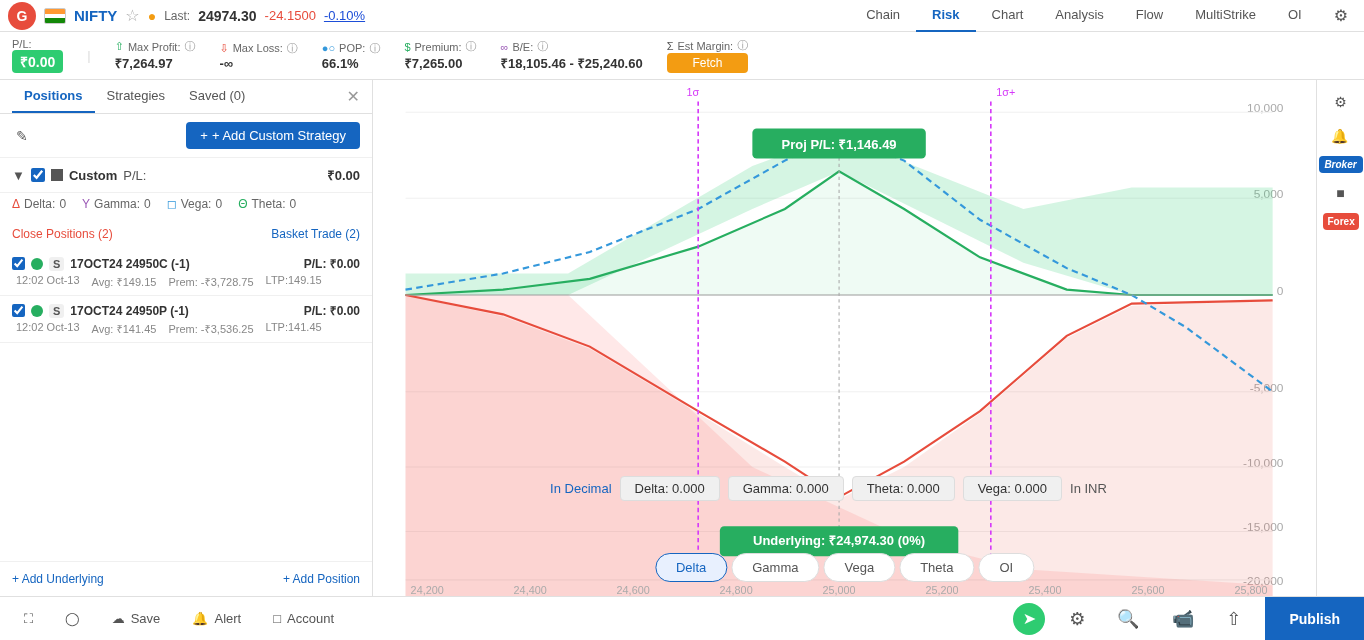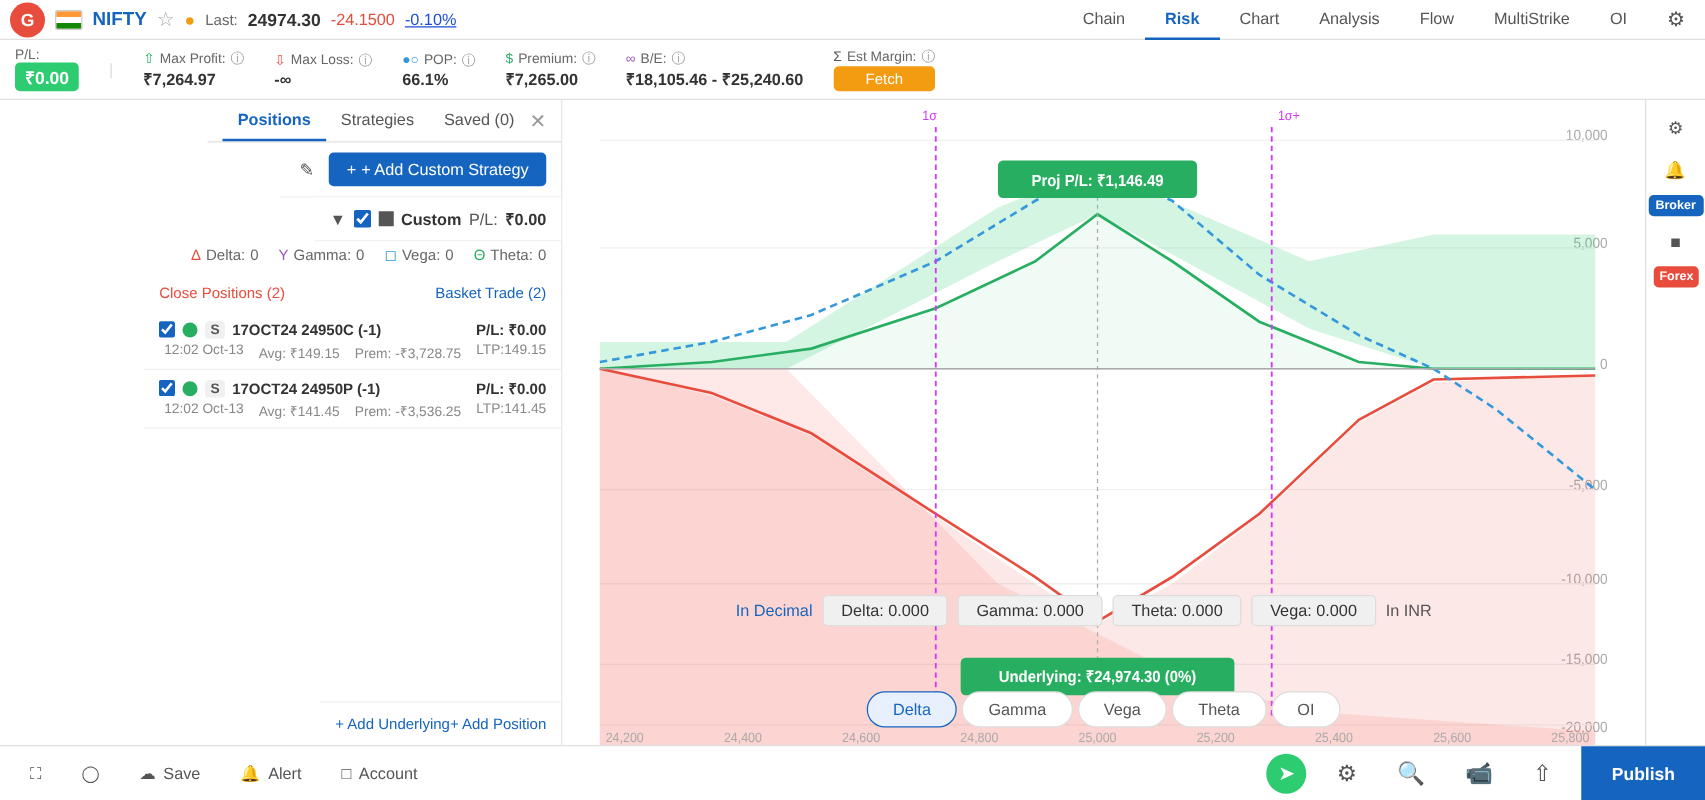--- a/index.html
+++ b/index.html
@@ -29,21 +29,21 @@
     .metric-value { font-size: 13px; font-weight: 600; }
     .metric-pnl { background: #2ecc71; color: #fff; padding: 2px 8px; border-radius: 4px; font-weight: 700; font-size: 14px; }
     .metric-info { color: #999; font-size: 11px; cursor: pointer; }
     .fetch-btn { background: #f39c12; color: #fff; border: none; border-radius: 4px; padding: 3px 10px; font-size: 12px; cursor: pointer; }
     .metric-separator { color: #ddd; }
 
     
     .main-layout { display: flex; height: calc(640px - 32px - 48px - 44px); }
 
     
-    .left-panel { width: 450px; border-right: 1px solid #e0e0e0; display: flex; flex-direction: column; background: #fff; align-items: flex-end; }
+    .left-panel { width: 373px; border-right: 1px solid #e0e0e0; display: flex; flex-direction: column; background: #fff; }
     .left-tabs { display: flex; border-bottom: 1px solid #e0e0e0; padding: 0 12px; }
     .left-tab { padding: 8px 12px; font-size: 13px; cursor: pointer; border-bottom: 2px solid transparent; color: #555; }
     .left-tab.active { color: #1565c0; border-bottom: 2px solid #1565c0; font-weight: 600; }
     .left-tab-close { margin-left: auto; color: #999; cursor: pointer; font-size: 16px; display: flex; align-items: center; }
     .left-toolbar { display: flex; align-items: center; padding: 8px 12px; gap: 8px; border-bottom: 1px solid #f0f0f0; }
     .edit-icon { color: #555; cursor: pointer; font-size: 14px; padding: 4px; }
     .add-strategy-btn { margin-left: auto; background: #1565c0; color: #fff; border: none; border-radius: 4px; padding: 6px 14px; font-size: 13px; cursor: pointer; display: flex; align-items: center; gap: 4px; }
 
     
     .strategy-header { display: flex; align-items: center; padding: 8px 12px; background: #fff; border-bottom: 1px solid #f0f0f0; gap: 6px; }
@@ -352,21 +352,21 @@
       <div class="chart-tab">Gamma</div>
       <div class="chart-tab">Vega</div>
       <div class="chart-tab">Theta</div>
       <div class="chart-tab">OI</div>
     </div>
   </div>
 
   <div style="width:48px; background:#fff; border-left:1px solid #e0e0e0; display:flex; flex-direction:column; align-items:center; padding:8px 0; gap:6px;">
     <div class="rs-icon">⚙</div>
     <div class="rs-icon">🔔</div>
-    <div style="background:#1565c0; color:#fff; border-radius:4px; font-size:10px; padding:3px 5px; font-weight:600; text-align:center; cursor:pointer; width:44px;">Broker</div>
+    <div style="background:#1565c0; color:#fff; border-radius:4px; font-size:10px; padding:3px 5px; font-weight:600; text-align:center; cursor:pointer; width:44px;font-style:italic;">Broker</div>
     <div class="rs-icon">■</div>
     <div style="background:#e74c3c; color:#fff; border-radius:4px; font-size:10px; padding:3px 5px; font-weight:600; text-align:center; cursor:pointer; width:36px;">Forex</div>
   </div>
 </div>
 
 <div class="bottom-bar">
   <div class="bottom-btn">
     <span>⛶</span>
   </div>
   <div class="bottom-btn">

